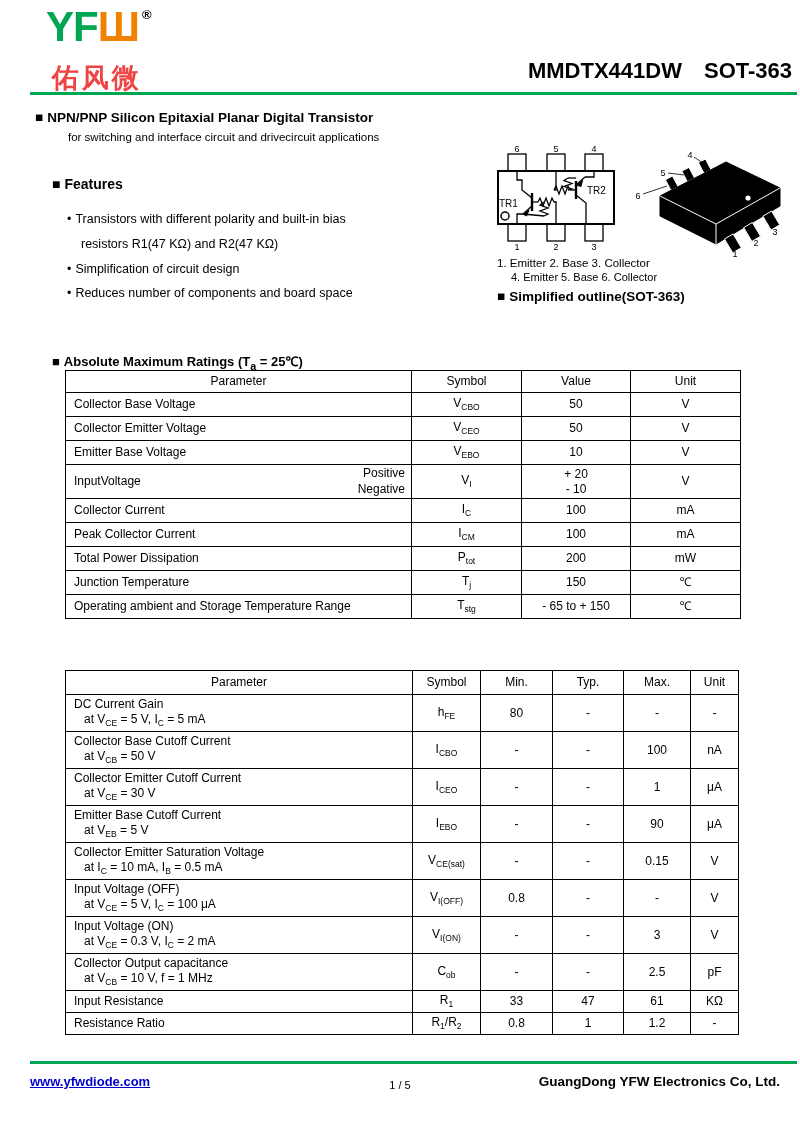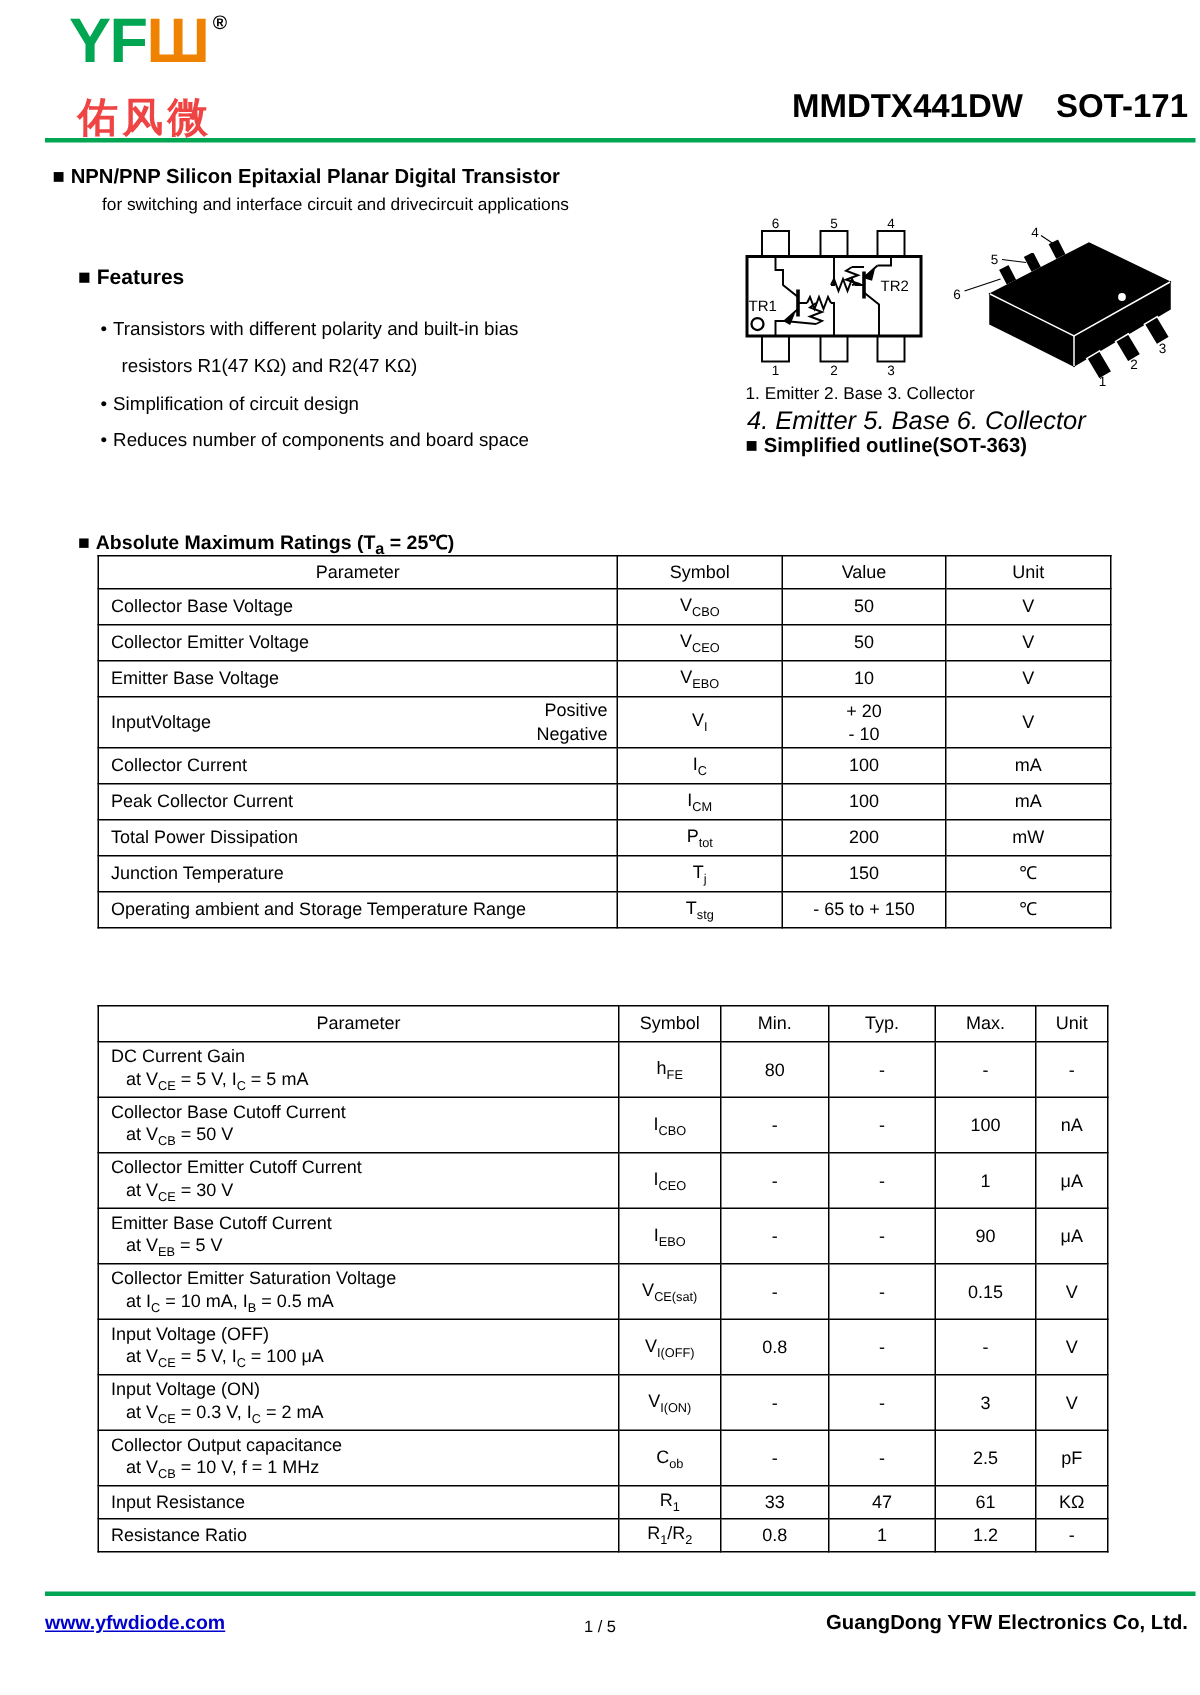--- a/index.html
+++ b/index.html
@@ -31,21 +31,21 @@
   .features-title { position:absolute; left:52px; top:176px; font-size:14px; font-weight:bold; }
   .feature { position:absolute; left:67px; font-size:12.5px; white-space:nowrap; }
   .feature.cont { left:81px; }
   .f0 { top:212px; } .f1 { top:237px; } .f2 { top:262px; } .f3 { top:286px; }
   .bullet { margin-right:4px; }
 
   
   .schematic { position:absolute; left:492px; top:144px; width:128px; height:108px; }
   .outline3d { position:absolute; left:630px; top:146px; width:160px; height:112px; }
   .pindesc1 { position:absolute; left:497px; top:257px; font-size:11.5px; }
-  .pindesc2 { position:absolute; left:498px; top:271px; font-size:17px;font-style:italic; }
+  .pindesc2 { position:absolute; left:511px; top:271px; font-size:11px; }
   .outline-caption { position:absolute; left:497px; top:289px; font-size:13.5px; font-weight:bold; }
 
   svg text { font-family:"Liberation Sans", sans-serif; font-size:9px; fill:#000; }
   svg .lbl { font-size:10px; }
   svg .ln { stroke:#000; stroke-width:1.3; fill:none; }
   svg .bar { stroke:#000; stroke-width:2.4; }
   svg .thin { stroke:#000; stroke-width:0.8; fill:none; }
   svg .blk { fill:#000; stroke:#000; }
   svg .blkw { fill:#000; stroke:#fff; stroke-width:1; }
   svg .seam { stroke:#fff; stroke-width:1; fill:none; }
@@ -70,35 +70,35 @@
   .chr th { height:24px; }
   .chr td { padding-top:2px; padding-bottom:2px; }
   .pwrap { display:flex; justify-content:space-between; align-items:center; }
   .pright { text-align:right; font-size:12px; line-height:1.3; padding-right:2px; }
   .pcond { padding-left:10px; }
 
   
   .footer-link { position:absolute; left:30px; top:1074px; font-size:13px; font-weight:bold;
     color:#0000CC; text-decoration:underline; }
   .footer-page { position:absolute; left:360px; top:1079px; width:80px; text-align:center; font-size:11px; }
-  .footer-company { position:absolute; right:8px; top:1074px; font-size:13.5px; font-weight:bold;text-align:center; }
+  .footer-company { position:absolute; right:20px; top:1074px; font-size:13.5px; font-weight:bold;text-align:center; }
 </style>
 </head>
 <body>
 
 <div class="page">
 
   <div class="logo">
     <div class="logo-row">
       <span class="logo-green">YF</span><span class="logo-orange">Ш</span><span class="logo-reg">®</span>
     </div>
     <div class="logo-cn">佑风微</div>
   </div>
   <div class="doc-title">
-    <span class="pn">MMDTX441DW</span><span class="pkg">SOT-171</span>
+    <span class="pn">MMDTX441DW</span><span class="pkg">SOT-363</span>
   </div>
   <div class="rule rule-top"></div>
 
   <div class="desc-title">
     <span class="bullet">■</span><span>NPN/PNP Silicon Epitaxial Planar Digital Transistor</span>
   </div>
   <div class="desc-sub">for switching and interface circuit and drivecircuit applications</div>
 
   <div class="features-title">
     <span class="bullet">■</span><span>Features</span>

